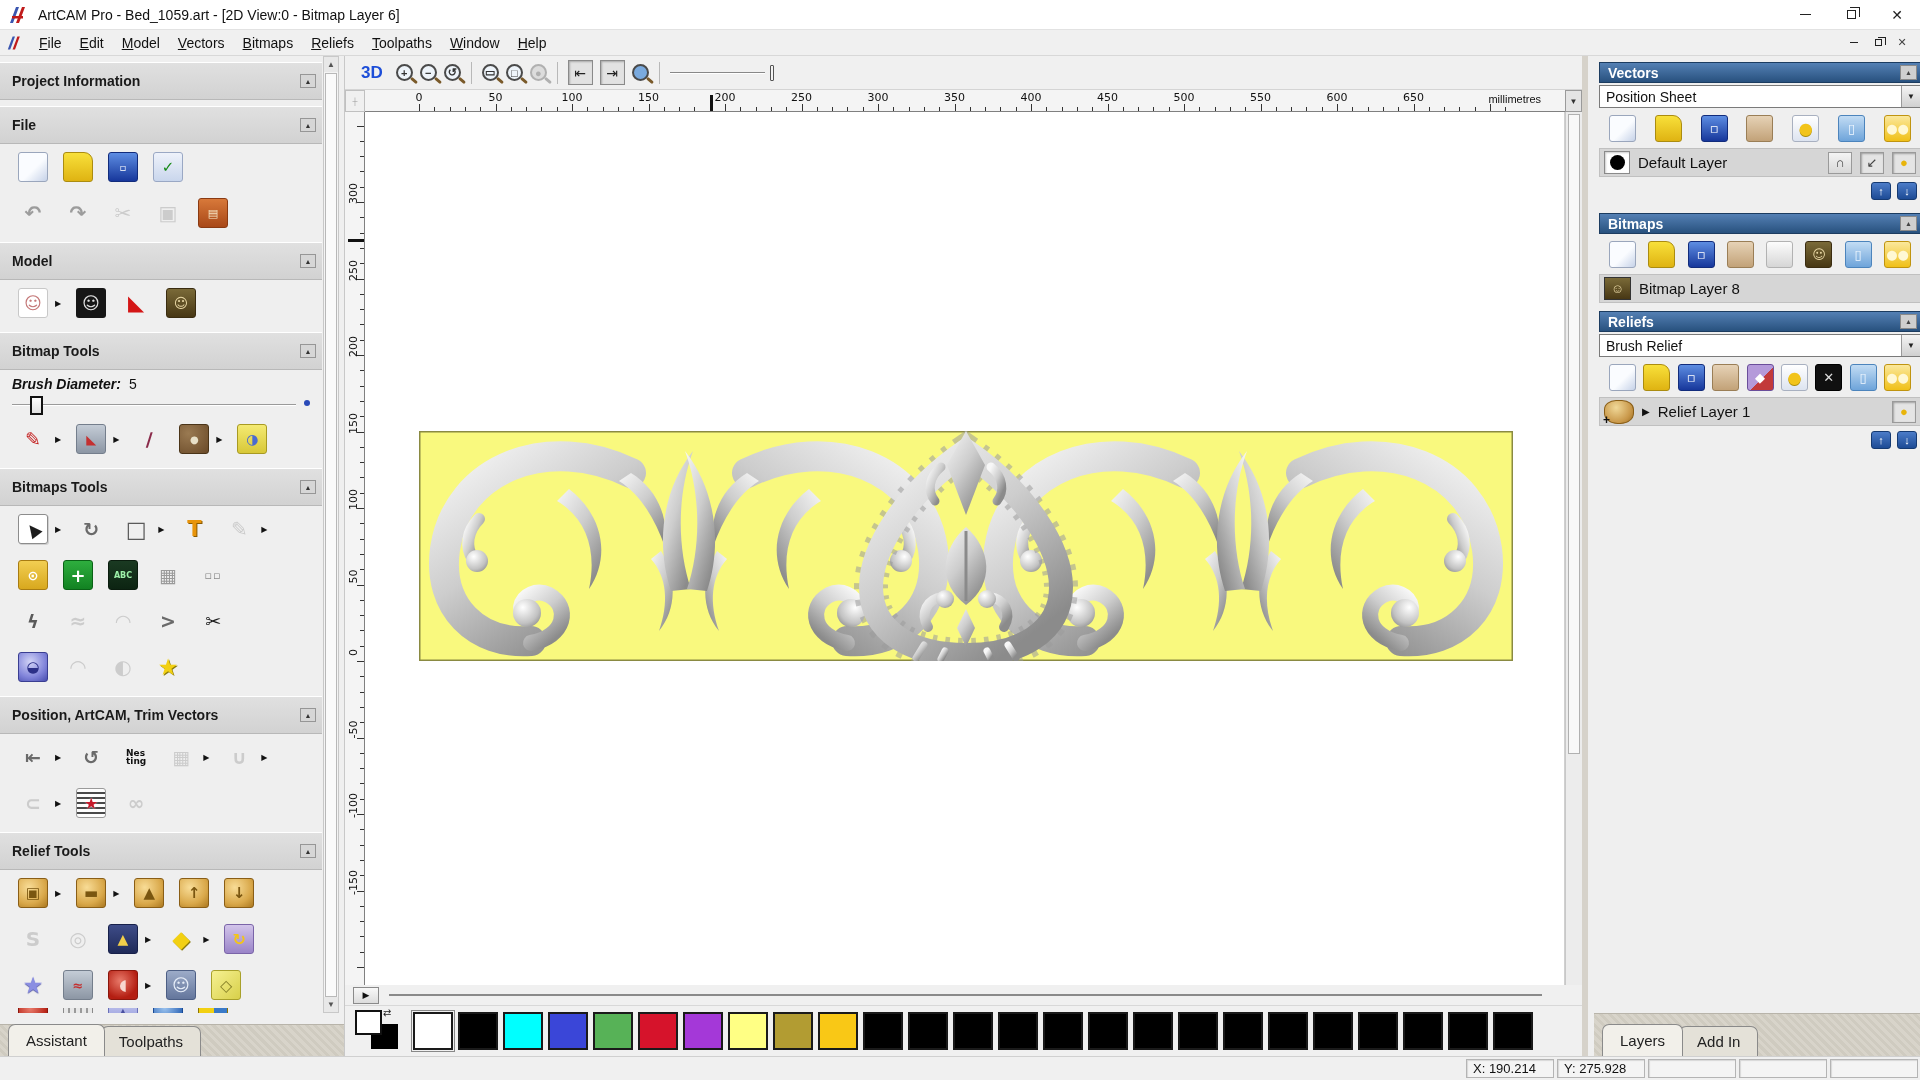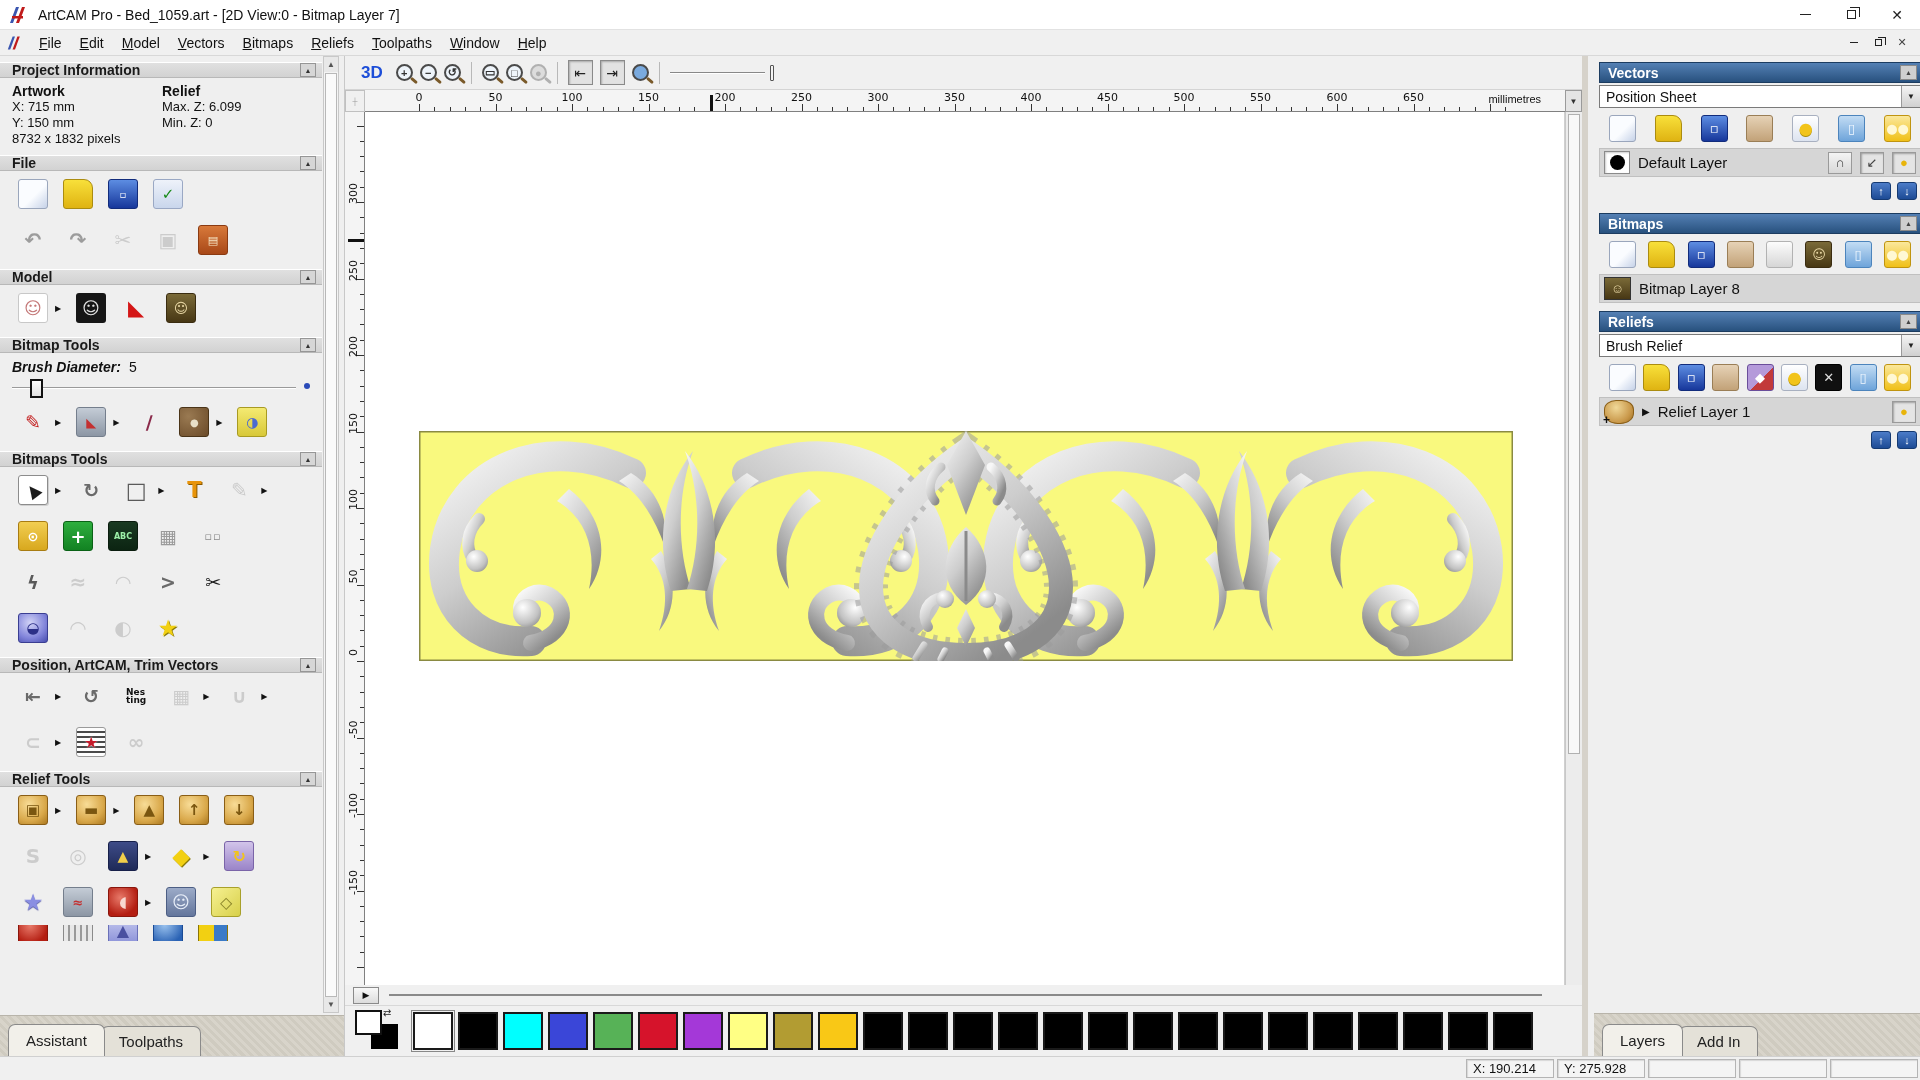--- a/index.html
+++ b/index.html
@@ -19,21 +19,21 @@
   #menubar .logo{width:18px;height:16px;margin:0 6px}
   .menu-item{padding:2px 9px;font-size:14px;color:#111}
   .menu-item u{text-decoration:underline}
   .mdictrls{margin-left:auto;display:flex;align-items:center;margin-right:6px}
   .mdib{width:24px;height:18px;display:flex;align-items:center;justify-content:center;color:#444;font-size:11px}
   .resq.small{width:7px;height:7px}.resq.small::before{width:7px;height:7px;top:-3px}
   .minline.small{width:8px}
   
   #lpanel{position:absolute;left:0;top:56px;width:345px;height:1000px;background:#efefef;border-right:1px solid #c8c8c8}
   #lcontent{position:absolute;left:0;top:0;width:322px;height:957px;overflow:hidden}
-  .sec-h{height:16px;margin-top:6px;background:linear-gradient(#e0e0e0,#d2d2d2);border-top:1px solid #fff;border-bottom:1px solid #b8b8b8;display:flex;align-items:center;padding:0 6px 0 12px}
+  .sec-h{height:38px;margin-top:6px;background:linear-gradient(#e0e0e0,#d2d2d2);border-top:1px solid #fff;border-bottom:1px solid #b8b8b8;display:flex;align-items:center;padding:0 6px 0 12px}
   .sec-t{font-size:14px;font-weight:bold;color:#1a1a1a}
   .sec-col{margin-left:auto;width:16px;height:14px;background:#d6d6d6;border:1px solid #969696;font-size:7px;color:#333;display:flex;align-items:center;justify-content:center}
   .pi-grid{display:grid;grid-template-columns:150px 150px;padding:5px 0 2px 12px;font-size:13px;line-height:16px}
   .pi-h{font-weight:bold;font-size:14px}
   .icon-row{display:flex;align-items:center;gap:15px;padding:8px 0 8px 18px;height:46px}
   .clip-row{height:16px;overflow:hidden;padding-top:2px}
   .ic{width:30px;height:30px;border-radius:3px;display:inline-flex;align-items:center;justify-content:center;flex:none;font-weight:bold;font-size:15px;color:#555;font-family:"DejaVu Sans",sans-serif}
   .ic .g{display:block}
   .fly{font-size:8px;color:#111;flex:none;margin-left:-8px}
   
@@ -99,21 +99,21 @@
   .brush-line{display:flex;align-items:baseline;gap:8px;padding:6px 0 0 12px;font-size:14px}
   .brush-lab{font-weight:bold;font-style:italic}
   .slider-row{position:relative;height:22px;margin:2px 12px 0 12px}
   .slider-track{position:absolute;left:0;right:14px;top:10px;height:2px;background:#9a9a9a;border-bottom:1px solid #fff}
   .slider-handle{position:absolute;left:18px;top:2px;width:13px;height:19px;background:linear-gradient(#fcfcfc,#e0e0e0);border:2px solid #111}
   .slider-dot{position:absolute;right:0;top:6px;width:6px;height:6px;border-radius:50%;background:#2a4ab8}
   
   #lscroll{position:absolute;left:323px;top:0;width:16px;height:957px;background:#f4f4f4;border:1px solid #c8c8c8}
   .sc-btn{position:absolute;left:0;width:14px;height:15px;display:flex;align-items:center;justify-content:center;font-size:8px;color:#555;background:#e8e8e8}
   .sc-thumb{position:absolute;left:1px;top:16px;width:12px;height:924px;background:#fafafa;border:1px solid #b8b8b8}
-  .strip{position:absolute;left:0;bottom:0;width:100%;height:41px;background:repeating-linear-gradient(45deg,#d8d4ca 0 3px,#cfcbc0 3px 6px);border-top:1px solid #b8b4aa;display:flex;align-items:flex-end;padding-left:8px}
+  .strip{position:absolute;left:0;bottom:0;width:100%;height:32px;background:repeating-linear-gradient(45deg,#d8d4ca 0 3px,#cfcbc0 3px 6px);border-top:1px solid #b8b4aa;display:flex;align-items:flex-end;padding-left:8px}
   .tab{height:30px;padding:0 17px;border:1px solid #8a8a8a;border-bottom:none;border-radius:7px 7px 0 0;background:#e4e1d8;display:flex;align-items:center;font-size:15px;color:#222;margin-right:-4px}
   .tab.active{background:#f2f0ea;position:relative;z-index:2;height:32px}
   
   #center{position:absolute;left:345px;top:56px;width:1237px;height:1000px;background:#f0f0f0}
   #ctoolbar{position:absolute;left:0;top:0;width:100%;height:34px;display:flex;align-items:center;gap:7px;padding-left:10px;border-bottom:1px solid #d4d4d4}
   .t3d{font-size:17px;font-weight:bold;color:#1d4ed8;padding:0 6px}
   .tsep{width:1px;height:22px;background:#b8b8b8;margin:0 3px}
   .mag{position:relative;width:17px;height:17px;border:2px solid #4a4a4a;border-radius:50%;display:inline-flex;align-items:center;justify-content:center;font-size:11px;font-weight:bold;color:#333;background:#eef4fa}
   .mag::after{content:"";position:absolute;width:8px;height:3px;background:#7a5a2a;right:-7px;bottom:-3px;transform:rotate(40deg);border-radius:2px}
   .mag.greyed{border-color:#b0b0b0;color:#b0b0b0;background:#dcdcdc}
@@ -180,21 +180,21 @@
 </style>
 </head>
 <body>
 
 <div id="titlebar">
   <svg class="logo" viewBox="0 0 22 20">
     <polygon points="2,18 8,2 11,2 5,18" fill="#3a55b0"></polygon>
     <polygon points="8,18 14,2 17,2 11,18" fill="#c01a1a"></polygon>
     <rect x="4" y="11" width="11" height="2.5" fill="#c01a1a"></rect>
   </svg>
-  <span class="title">ArtCAM Pro - Bed_1059.art - [2D View:0 - Bitmap Layer 7]</span>
+  <span class="title">ArtCAM Pro - Bed_1059.art - [2D View:0 - Bitmap Layer 6]</span>
   <div class="wctrls">
     <div class="wbtn">
         <span class="minline"></span>
       </div>
     <div class="wbtn">
         <span class="resq"></span>
       </div>
     <div class="wbtn">
         <span class="xg">✕</span>
       </div>
@@ -227,29 +227,20 @@
     <div class="mdib">✕</div>
   </div>
 </div>
 
 <div id="lpanel">
   <div id="lcontent">
 
     <div class="sec-h">
       <span class="sec-t">Project Information</span>
       <span class="sec-col">▲</span>
-    </div>
-    <div class="pi-grid">
-      <span class="pi-h">Artwork</span>
-      <span class="pi-h">Relief</span>
-      <span>X: 715 mm</span>
-      <span>Max. Z: 6.099</span>
-      <span>Y: 150 mm</span>
-      <span>Min. Z: 0</span>
-      <span>8732 x 1832 pixels</span>
     </div>
 
     <div class="sec-h">
       <span class="sec-t">File</span>
       <span class="sec-col">▲</span>
     </div>
     <div class="icon-row">
         <span class="ic v-page">
           <span class="g"></span>
         </span>

